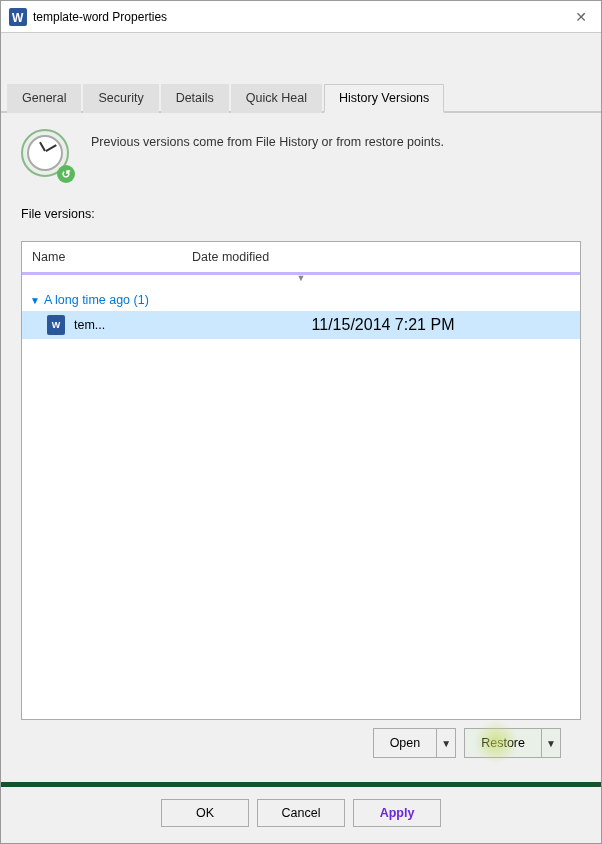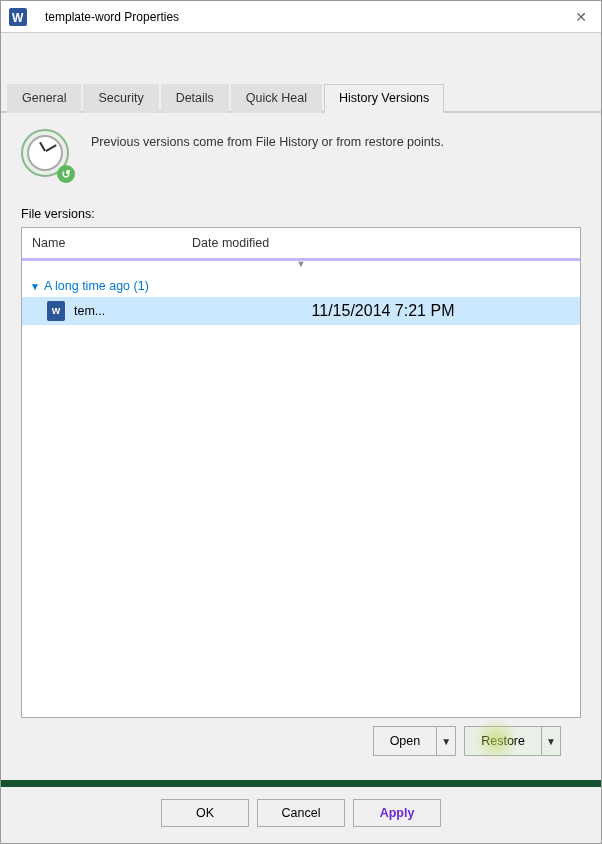--- a/index.html
+++ b/index.html
@@ -38,21 +38,20 @@
     .title-bar-icon {
       width: 18px;
       height: 18px;
       margin-right: 6px;
       flex-shrink: 0;
     }
     .title-bar-text {
       flex: 1;
       font-size: 12px;
       color: #000;
-      margin-left: 12px;
     }
     .title-bar-close {
       width: 24px;
       height: 24px;
       display: flex;
       align-items: center;
       justify-content: center;
       cursor: pointer;
       font-size: 14px;
       color: #666;
@@ -170,21 +169,21 @@
     .info-text {
       font-size: 12.5px;
       color: #333;
       line-height: 1.5;
       padding-top: 4px;
     }
 
     
     .file-versions-label {
       font-size: 12.5px;
-      margin-bottom: 6px;
+      margin-bottom: 20px;
       color: #000;
     }
 
     
     .list-container {
       flex: 1;
       border: 1px solid #ababab;
       background: #fff;
       overflow: hidden;
       display: flex;
@@ -315,21 +314,21 @@
       color: #000;
       font-weight: 500;
     }
 
     
     .bottom-buttons {
       display: flex;
       justify-content: center;
       align-items: center;
       padding: 12px 20px 16px;
-      border-top: 7px solid #14532d;
+      border-top: 5px solid #14532d;
       background: #f0f0f0;
       flex-shrink: 0;
       gap: 8px;
     }
     .bottom-btn {
       width: 88px;
       height: 28px;
       background: #f0f0f0;
       border: 1px solid #ababab;
       cursor: pointer;

